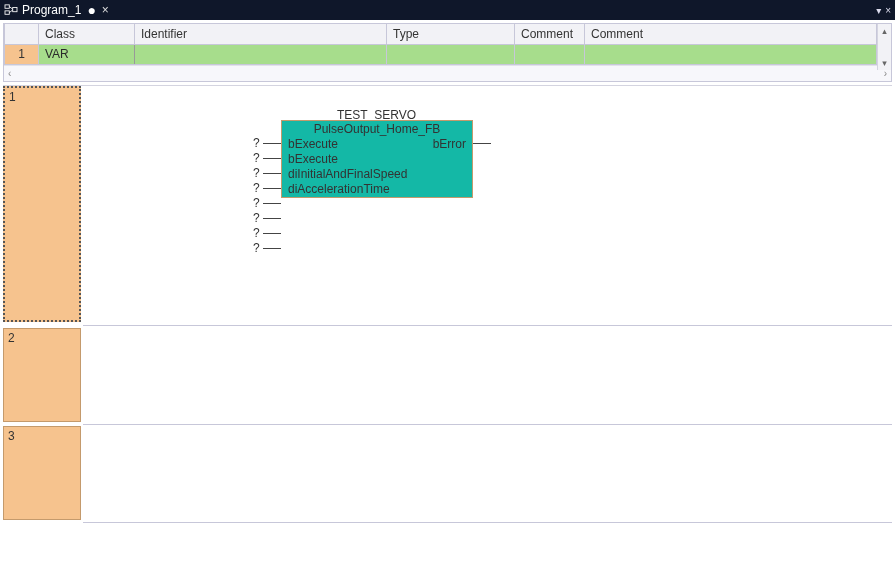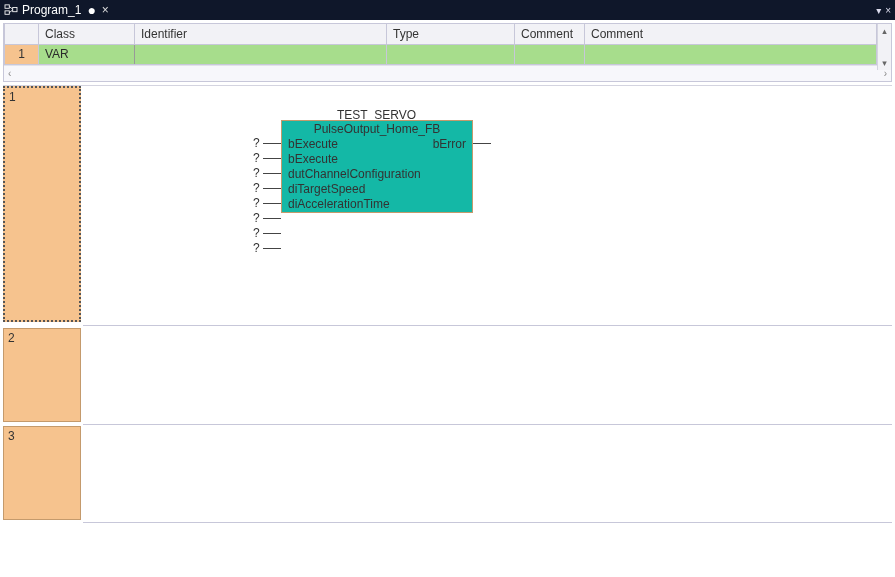--- a/index.html
+++ b/index.html
@@ -127,25 +127,21 @@
     <div class="fb-header">PulseOutput_Home_FB</div>
     <div class="fb-row">
         <span class="fb-left">bExecute</span>
         <span class="fb-right">bError</span>
       </div>
     <div class="fb-row">
         <span class="fb-left">bExecute</span>
         <span class="fb-right"></span>
       </div>
     <div class="fb-row">
-        <span class="fb-left">dutChannelConfiguration</span>
-        <span class="fb-right"></span>
-      </div>
-    <div class="fb-row">
-        <span class="fb-left">diTargetSpeed</span>
+        <span class="fb-left">diInitialAndFinalSpeed</span>
         <span class="fb-right"></span>
       </div>
     <div class="fb-row">
         <span class="fb-left">diAccelerationTime</span>
         <span class="fb-right"></span>
       </div>
   </div>
 
   <div class="pin-stub" style="left:260px; top:57px; width:18px"></div>
   <div class="pin-q" style="left:250px; top:50px">?</div>

